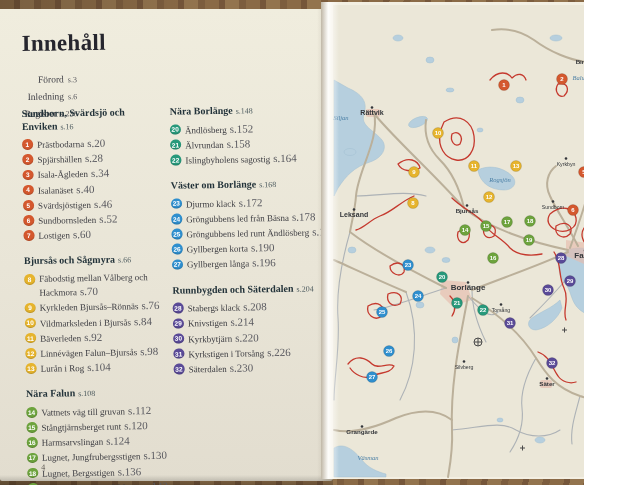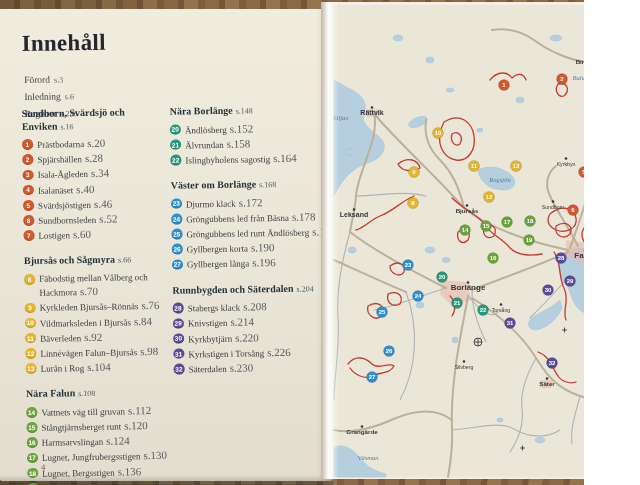--- a/index.html
+++ b/index.html
@@ -14,21 +14,21 @@
     border-radius:0 0 3px 2px;}
   .left-page::after{content:"";position:absolute;right:0;top:0;width:16px;height:100%;
     background:linear-gradient(90deg,rgba(0,0,0,0),rgba(90,75,55,.28));}
   .left-page::before{content:"";position:absolute;left:0;bottom:-4px;width:100%;height:10px;
     background:linear-gradient(180deg,rgba(0,0,0,0),rgba(0,0,0,.25));}
   .left-content{position:absolute;left:0;top:0;width:100%;height:100%;
     transform:rotate(-0.9deg);transform-origin:45% 0;}
   .toc-title{position:absolute;left:21px;top:20px;margin:0;
     font-family:"Liberation Serif",serif;font-weight:700;font-size:23px;color:#26262e;letter-spacing:.3px;}
   .front{position:absolute;left:23px;top:61px;font-family:"Liberation Serif",serif;
-    font-size:9.5px;color:#3e3e45;line-height:16px;}
+    font-size:9.5px;color:#3e3e45;line-height:16px;text-align:right;}
   .fm-page{font-size:8px;color:#56565c;margin-left:4px;}
   .col{position:absolute;top:97px;font-family:"Liberation Serif",serif;}
   .col1{left:20px;width:150px;}
   .col2{left:168px;width:166px;}
   .section{margin-bottom:12px;}
   .sec-head{font-size:10px;font-weight:700;color:#23333a;line-height:12.5px;margin-bottom:4px;}
   .sec-page{font-weight:400;font-size:8px;color:#4c5a5e;margin-left:3px;margin-top:25px;}
   .item{position:relative;padding-left:15px;margin-bottom:1px;
     font-size:9px;color:#3b3b40;line-height:13.2px;}
   .col2 .item{white-space:nowrap;}

